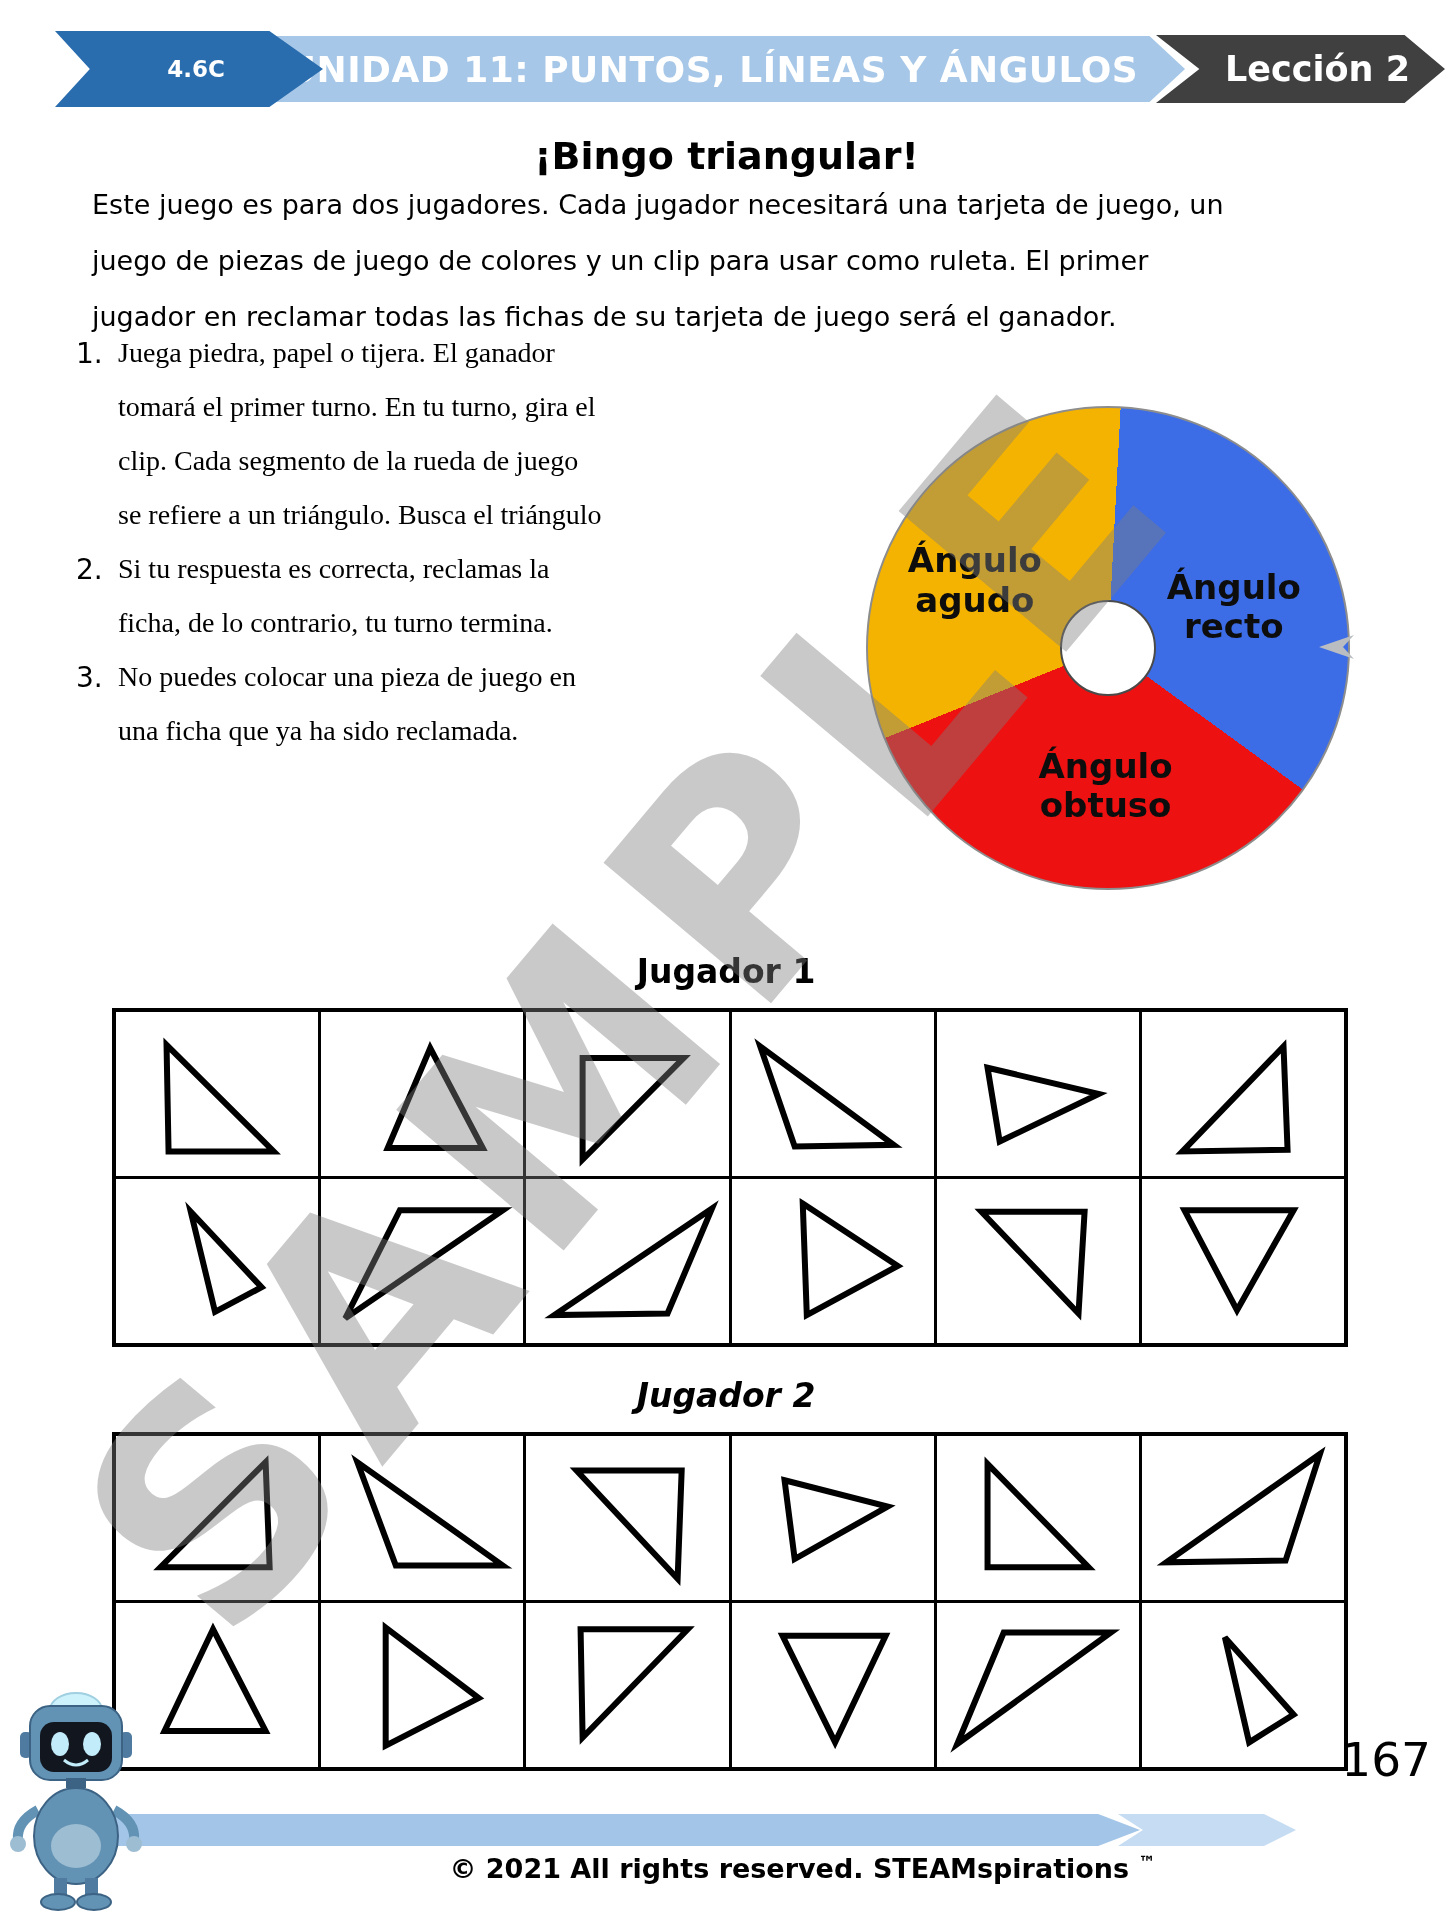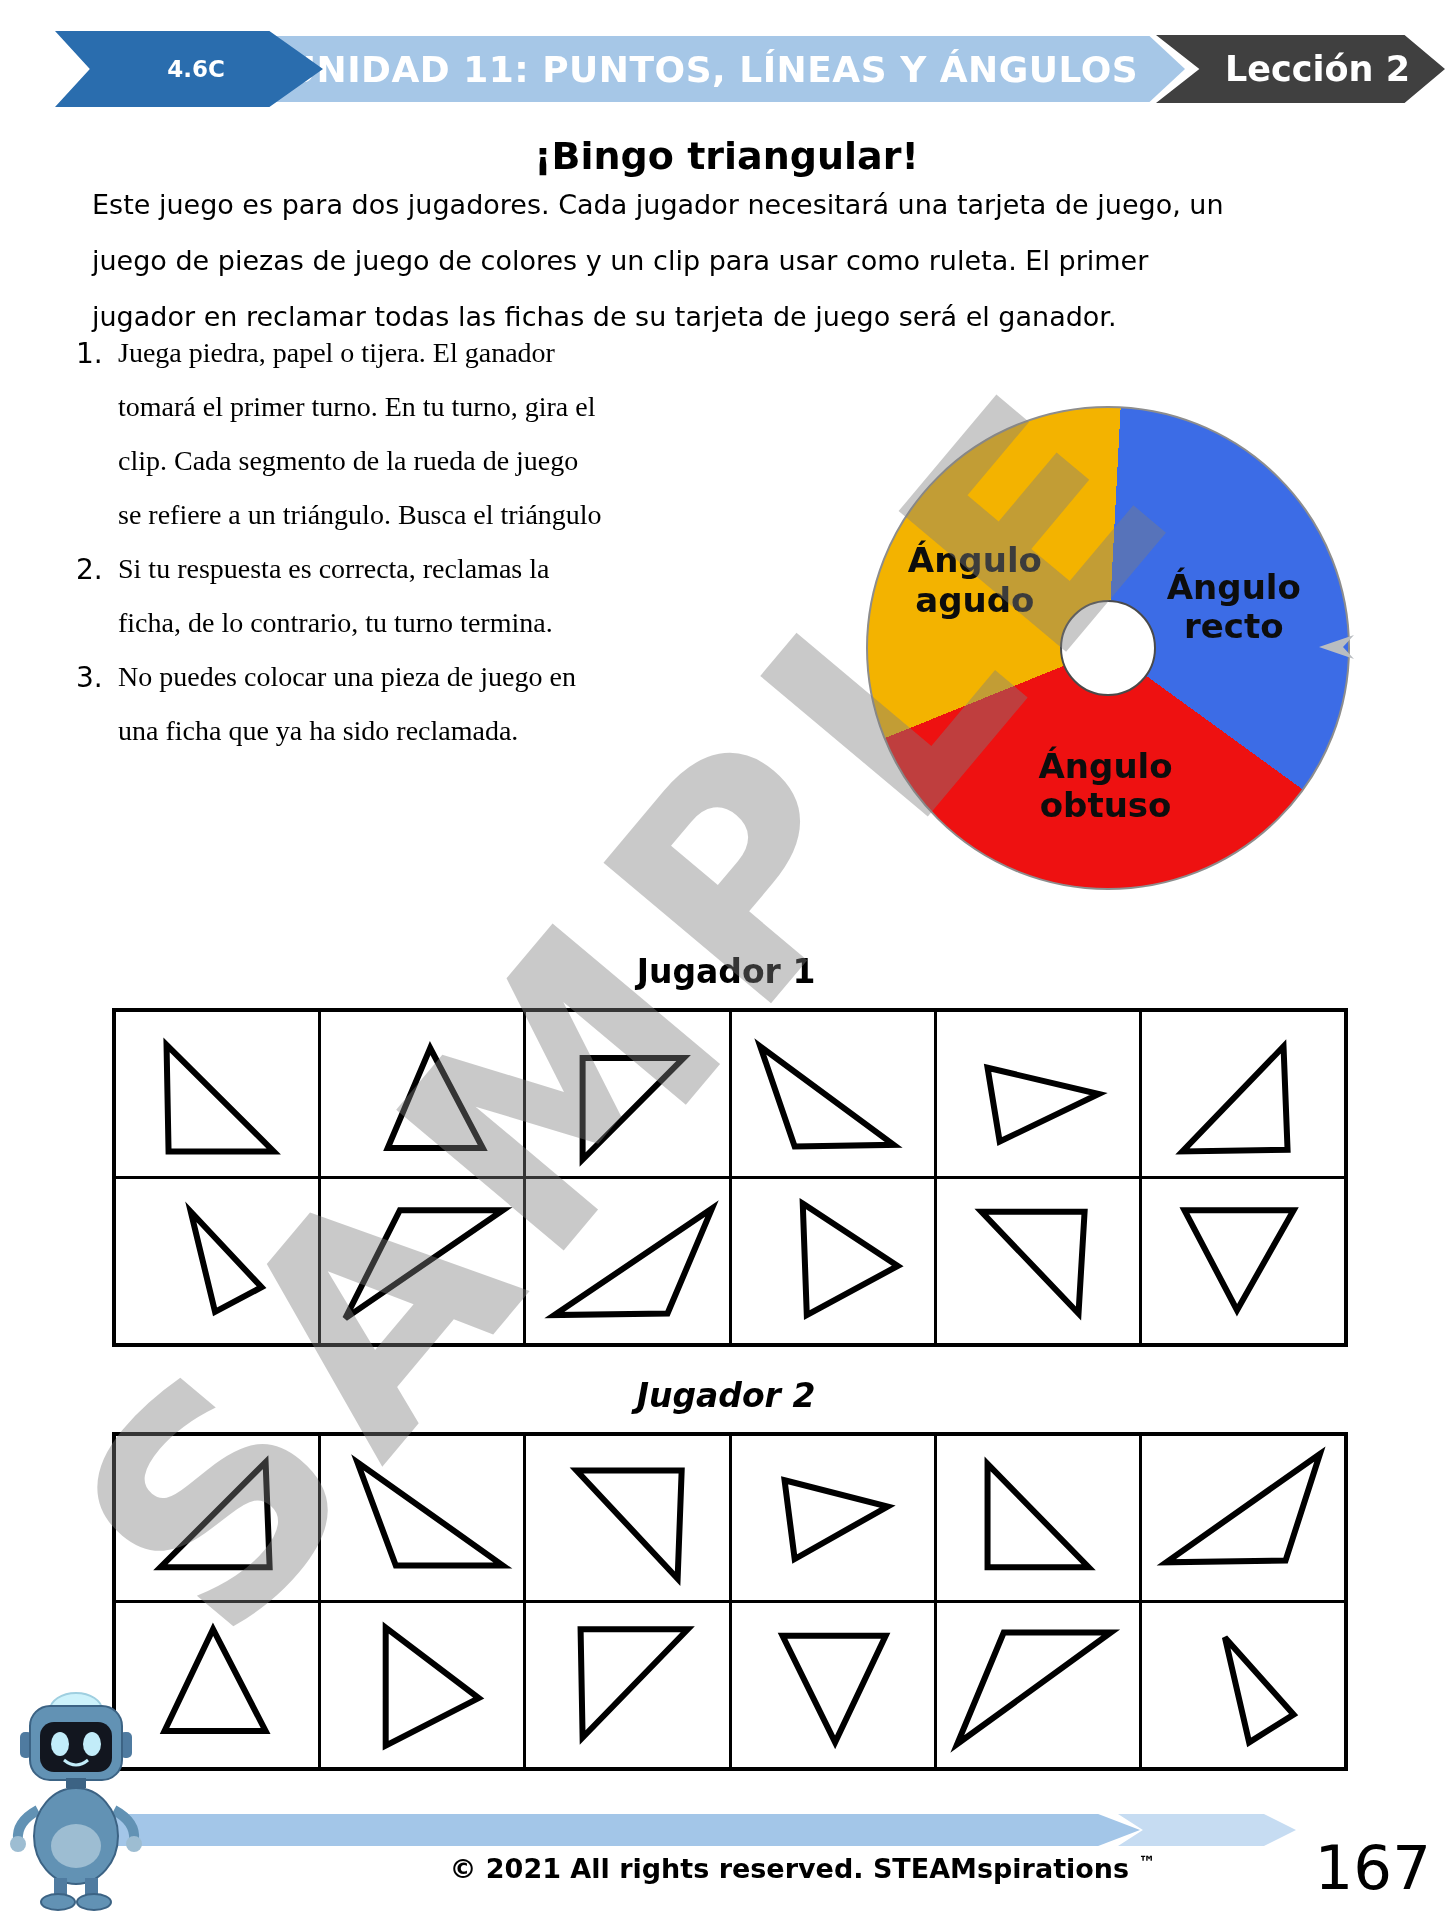--- a/index.html
+++ b/index.html
@@ -76,21 +76,21 @@
   .cell svg{display:block;width:100%;height:100%;}
   .cell polygon{fill:none;stroke:#000;stroke-width:6px;vector-effect:non-scaling-stroke;stroke-linejoin:miter;}
   
   .footer-bar-main{position:absolute;left:95px;top:1814px;width:1045px;height:32px;z-index:8;
     clip-path:polygon(0 0,96% 0,100% 50%,96% 100%,0 100%);}
   .footer-bar-arrow{position:absolute;left:1118px;top:1814px;width:178px;height:32px;z-index:8;
     clip-path:polygon(0 0,82% 0,100% 50%,82% 100%,0 100%,14% 50%);}
   .copyright{position:absolute;left:160px;right:0;top:1852px;text-align:center;
     font-size:27px;font-weight:bold;z-index:10;}
   .copyright .tm{font-size:17px;vertical-align:super;font-weight:bold;}
-  .page-number{position:absolute;right:14px;top:1832px;font-size:61px;z-index:10;}
+  .page-number{position:absolute;right:14px;top:1732px;font-size:47px;z-index:10;}
   .robot{position:absolute;left:8px;top:1680px;width:136px;height:232px;z-index:12;}
 </style>
 </head>
 <body>
 
 <div class="header-banner" style="background: rgb(166, 199, 231);">
   <span>UNIDAD 11: PUNTOS, LÍNEAS Y ÁNGULOS</span>
 </div>
 <div class="header-badge" style="background: rgb(42, 109, 174);">
   <span>4.6C</span>

